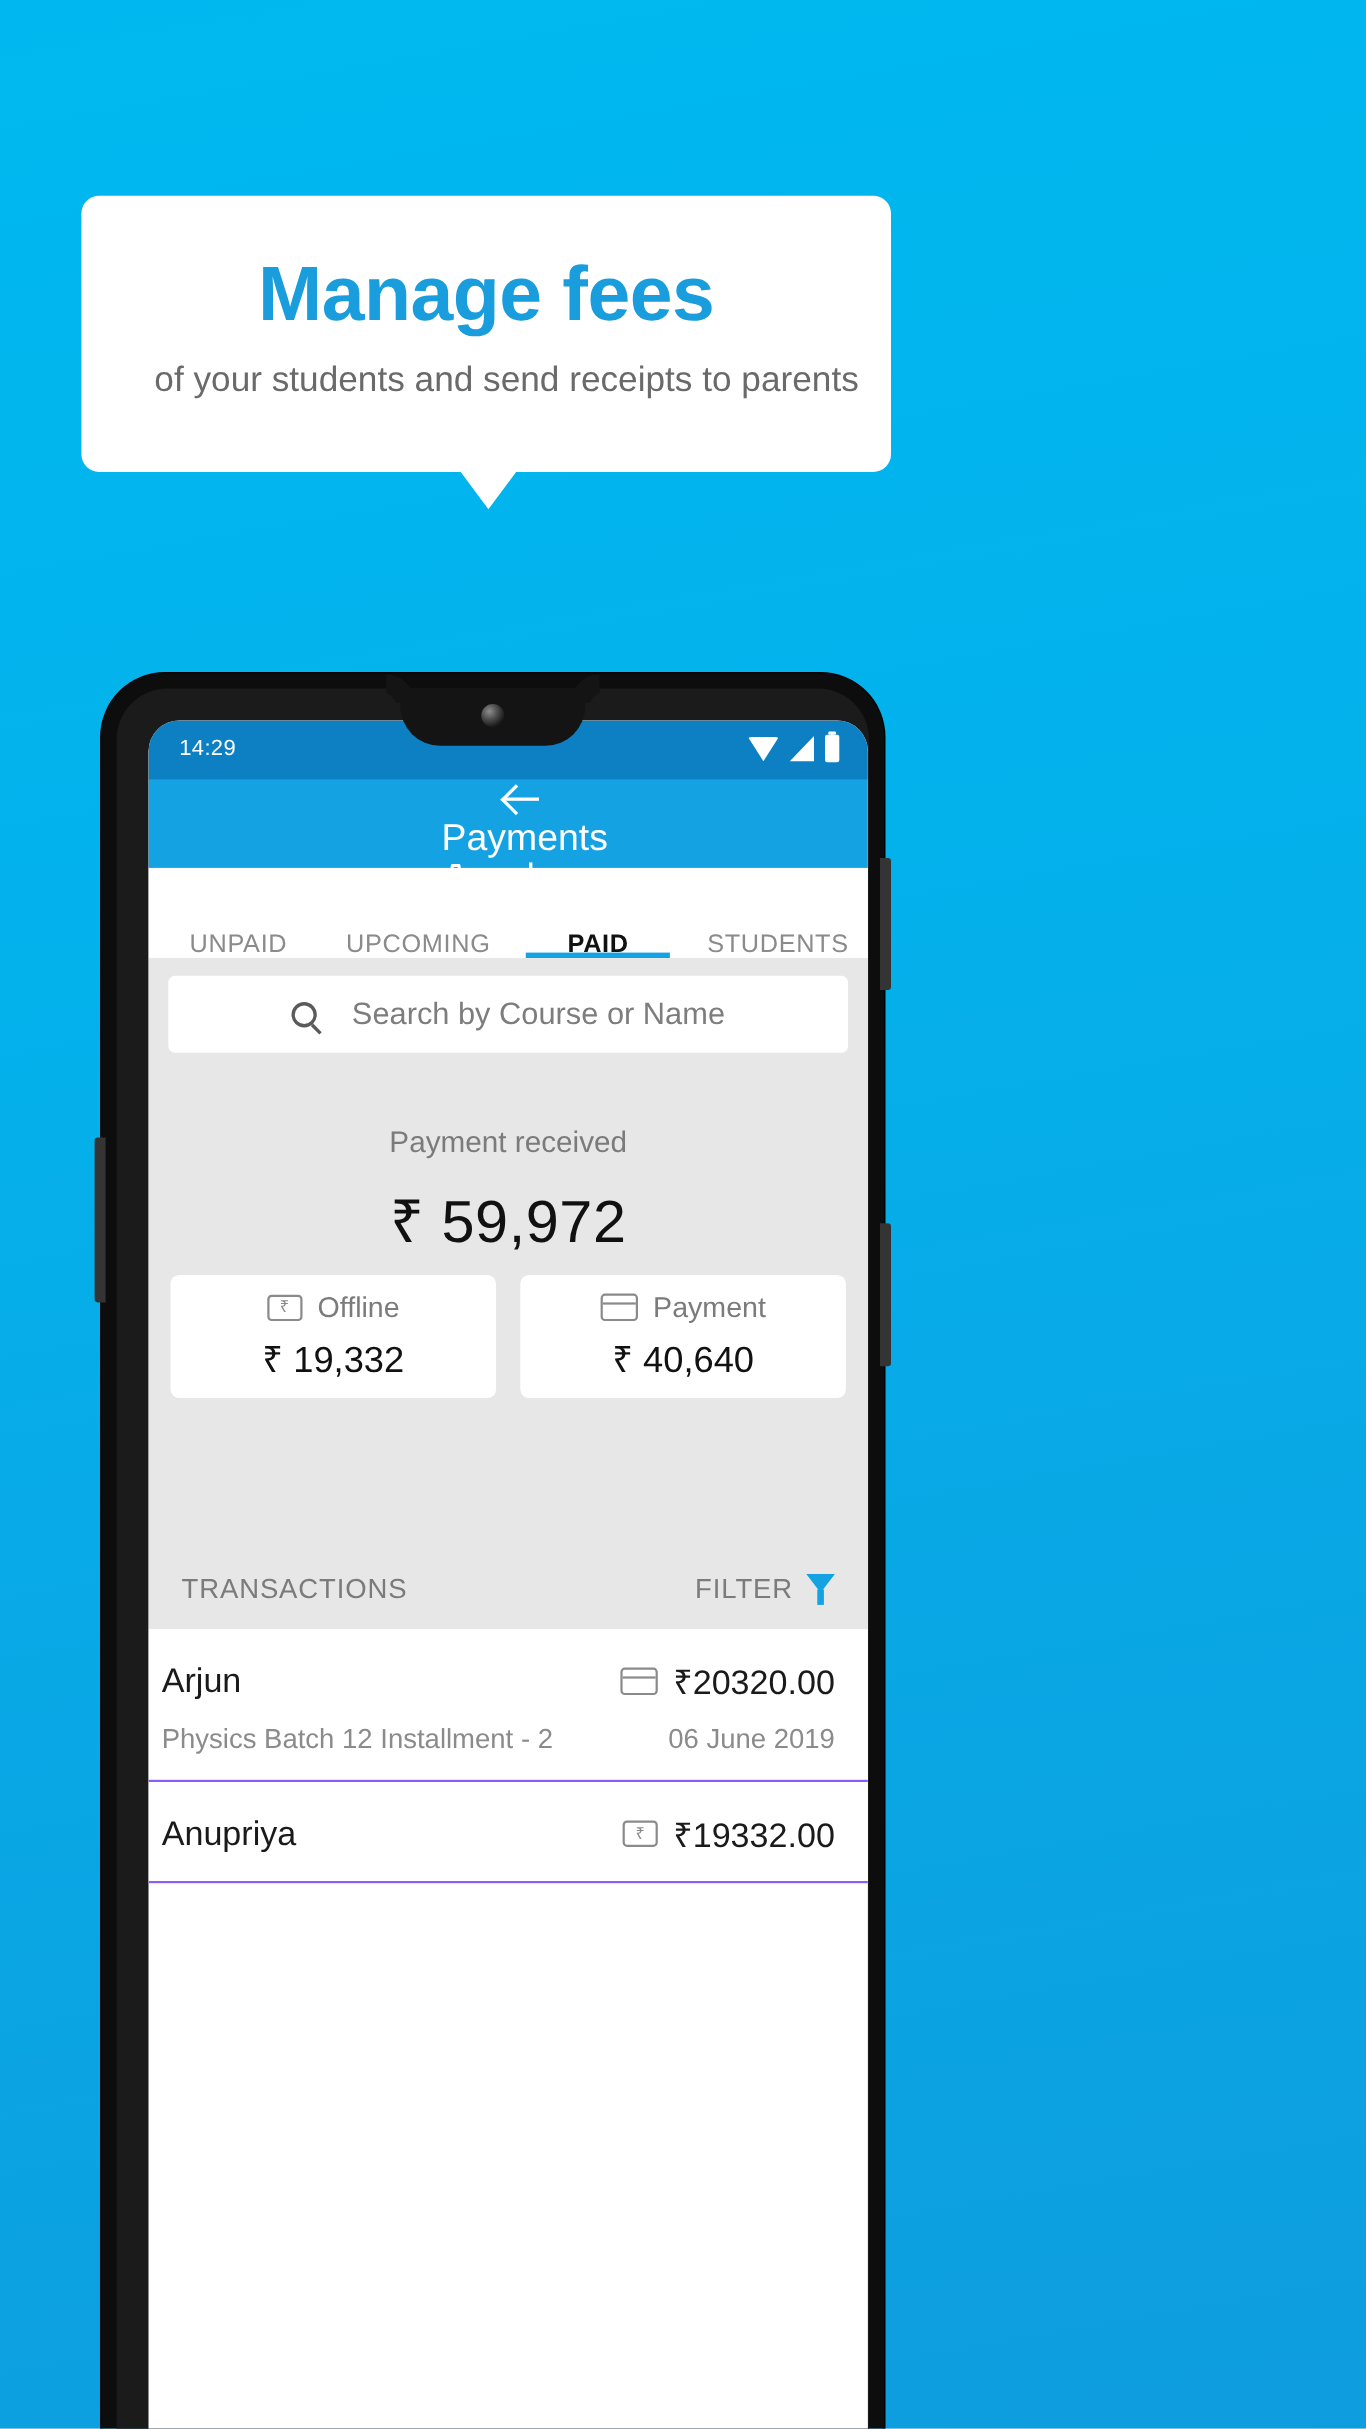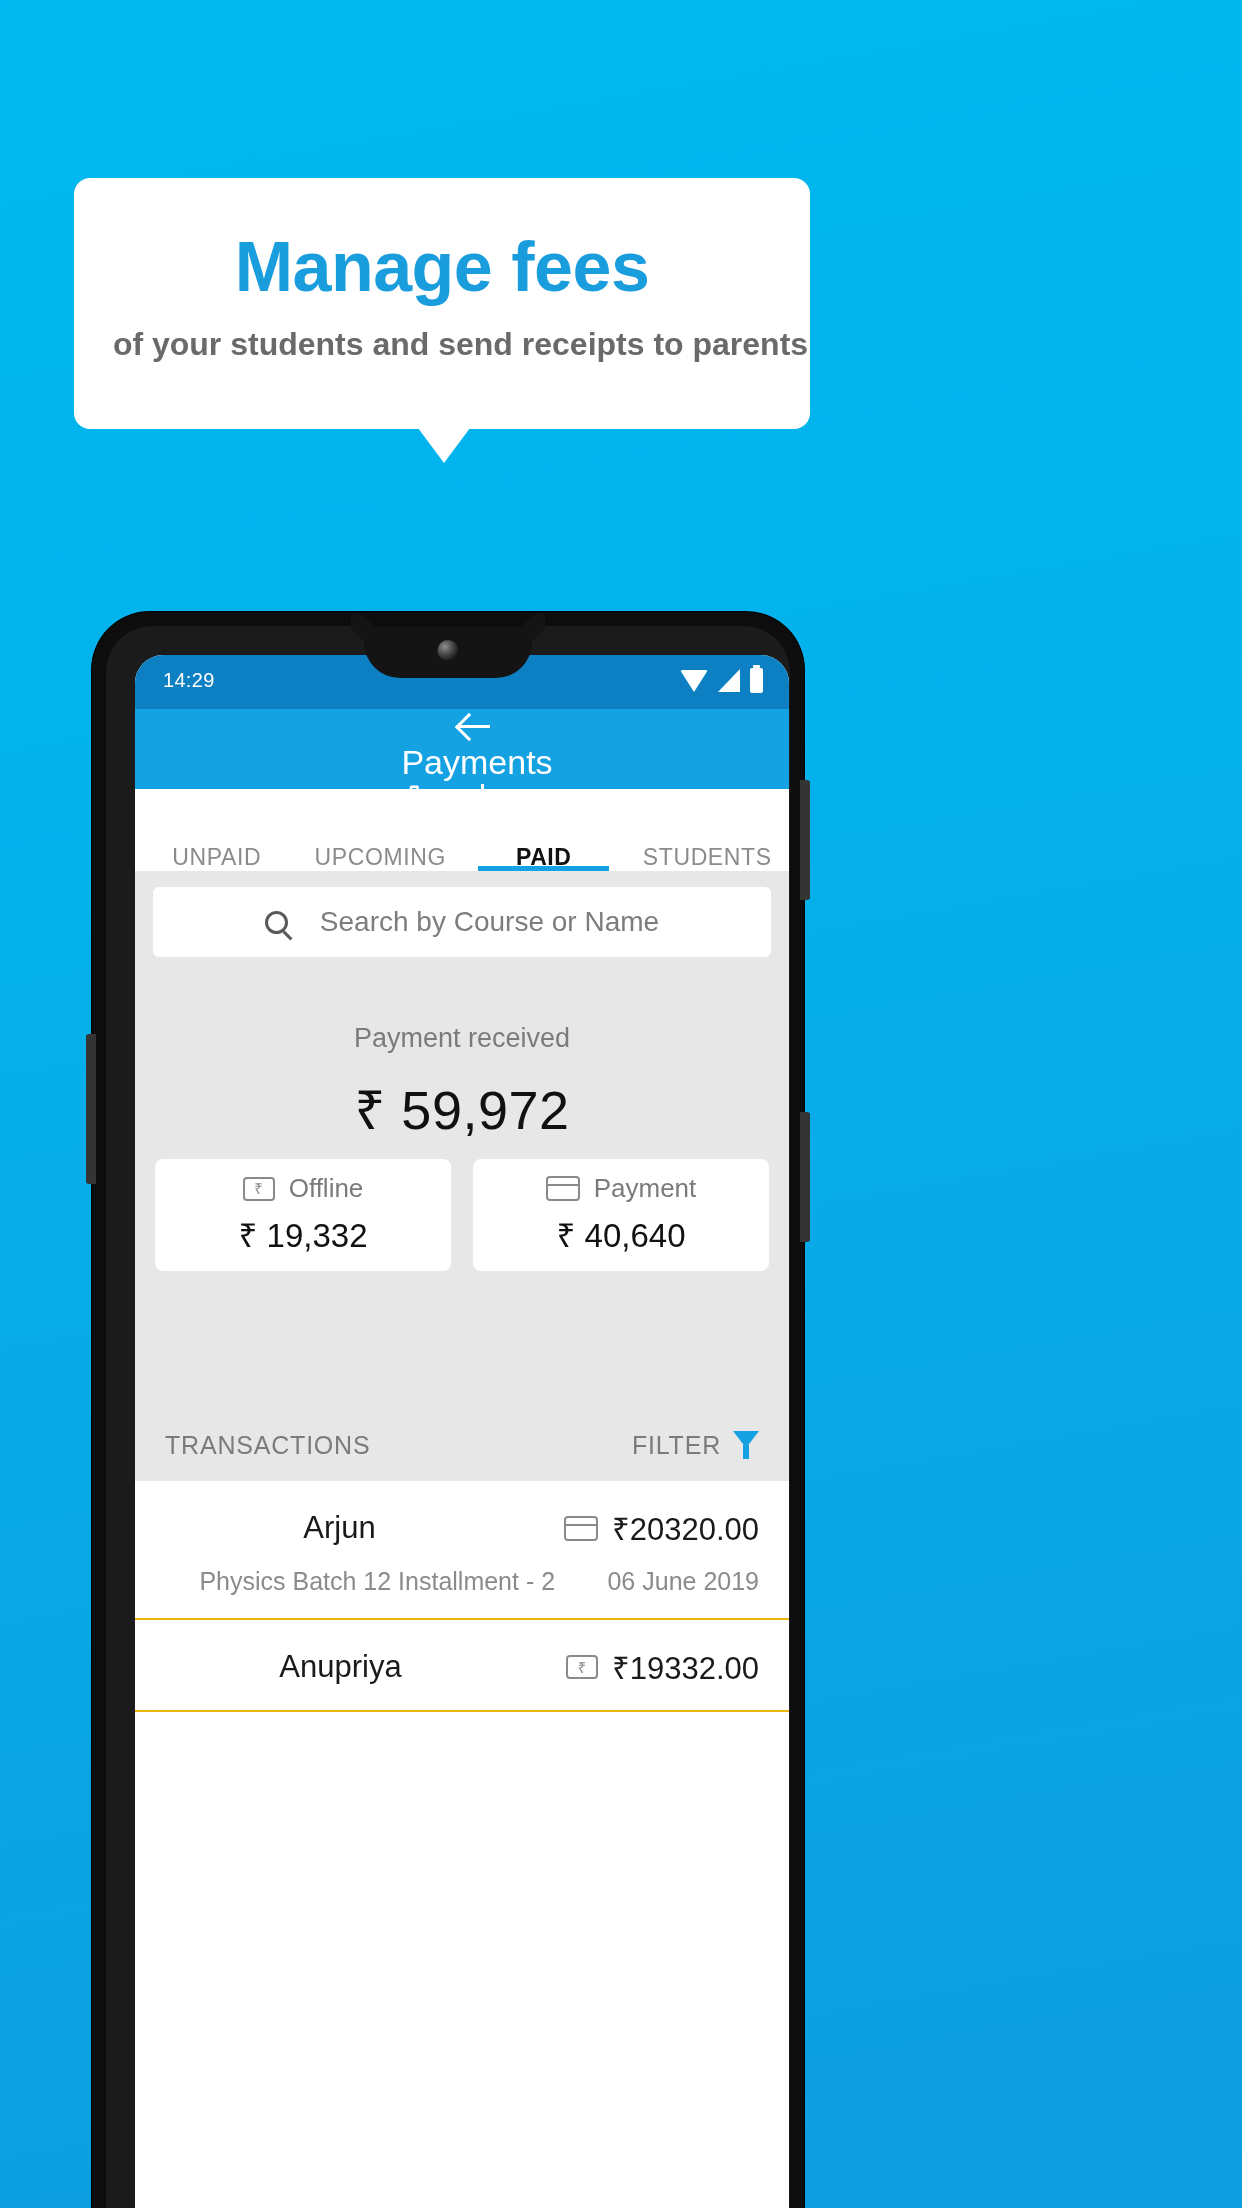--- a/index.html
+++ b/index.html
@@ -41,21 +41,21 @@
     letter-spacing: -0.5px;
     line-height: 1;
   }
   .promo-sub {
     position: absolute;
     left: 0;
     top: 150px;
     width: 100%;
     text-align: center;
     font-size: 32px;
-    font-weight: 700;
+    font-weight: 400;
     color: #6a6a6a;
     line-height: 1;
     padding-left: 37px;
   }
   .promo-tail {
     position: absolute;
     left: 418px;
     top: 428px;
     width: 0;
     height: 0;
@@ -426,22 +426,21 @@
     position: absolute;
     left: 10px; top: 14px;
     width: 6px; height: 14px;
     background: #14a2e3;
   }
 
   
   .txn-list { background: #ffffff; }
   .txn-row {
     padding: 26px 30px 22px 12px;
-    border-bottom: 2px solid #eab308;
-    text-align: center;
+    border-bottom: 2px solid #8b5cf6;
   }
   .txn-line1 {
     display: flex;
     align-items: center;
   }
   .txn-name { font-size: 31px; color: #1a1a1a; flex: 1; }
   .txn-amt-group { display: flex; align-items: center; gap: 14px; margin-left: 32px; }
   .txn-amount { font-size: 31px; color: #1a1a1a; }
   .txn-line2 {
     display: flex;

